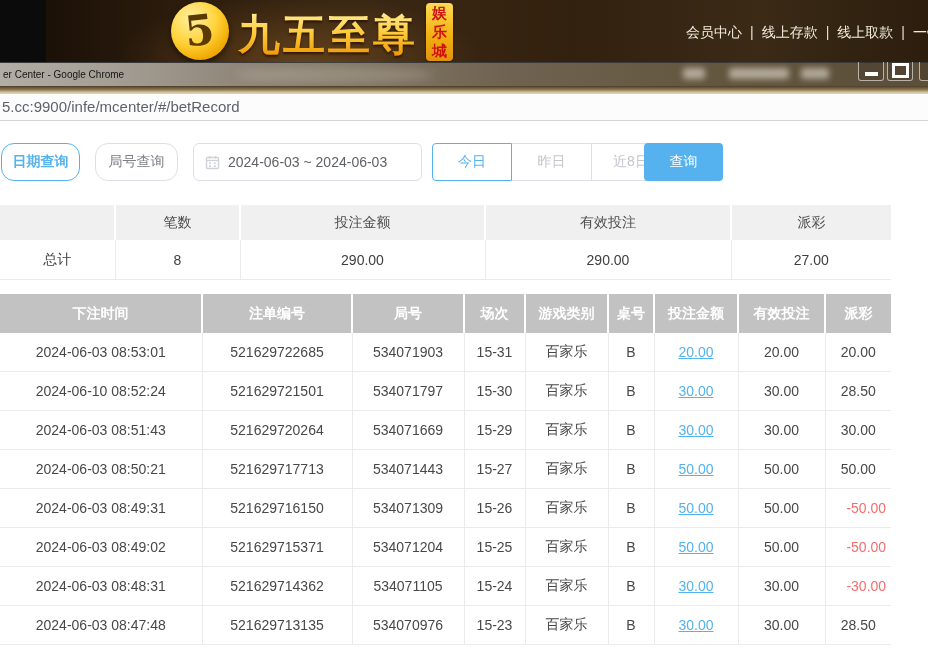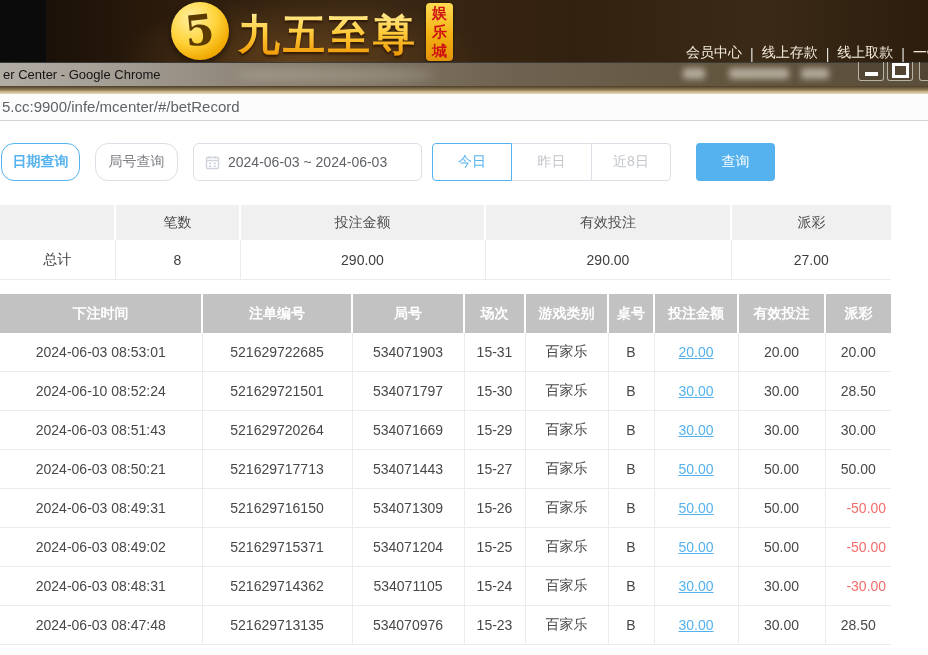--- a/index.html
+++ b/index.html
@@ -19,30 +19,30 @@
   .logo-title{position:absolute;left:238px;top:7px;font-size:42px;font-weight:bold;letter-spacing:3px;
     background:linear-gradient(180deg,#ffe98c 12%,#ffc937 48%,#ee9200 92%);
     -webkit-background-clip:text;background-clip:text;color:transparent;
     filter:drop-shadow(0 2px 1px rgba(40,18,0,.85));white-space:nowrap;}
   .logo-badge{position:absolute;left:426px;top:3px;width:27px;height:58px;border-radius:4px;
     background:linear-gradient(180deg,#ffdb52 0%,#f3b112 55%,#e2930a 100%);
     color:#d01111;font-weight:bold;font-size:15px;line-height:19px;text-align:center;
     padding:0 0;box-sizing:border-box;overflow:hidden;word-break:break-all;
     box-shadow:0 1px 3px rgba(0,0,0,.5);}
   .badge-inner{display:inline-block;width:16px;}
-  .top-nav{position:absolute;left:686px;top:24px;width:242px;height:38px;display:flex;align-items:flex-end;
+  .top-nav{position:absolute;left:686px;top:24px;width:242px;height:38px;display:flex;align-items:flex-start;
     white-space:nowrap;overflow:hidden;font-size:14px;color:#f3ecdc;}
   .top-nav .nav-link{cursor:pointer;}
   .top-nav .sep{margin:0 8px;color:rgba(255,255,255,.85);}
 
   
   .titlebar{position:absolute;left:0;top:62px;width:928px;height:24px;
     border-top:1px solid #383838;box-sizing:border-box;
     background:linear-gradient(90deg,#b2ada5 0%,#a49e95 12%,#8a8071 30%,#6f6250 55%,#63563f 78%,#5b4e3b 100%);}
-  .title-text{position:absolute;left:3px;top:0;line-height:23px;font-size:13px;color:#151515;}
+  .title-text{position:absolute;left:3px;top:0;line-height:23px;font-size:10px;color:#151515;}
   .swirl{position:absolute;left:235px;top:4px;width:200px;height:16px;border-radius:50%;
     background:rgba(225,218,205,.22);filter:blur(5px);}
   .blob{position:absolute;top:5px;height:11px;border-radius:3px;background:rgba(245,240,230,.55);filter:blur(3px);}
   .blob.b1{left:683px;width:22px;}
   .blob.b2{left:729px;width:60px;}
   .blob.b3{left:801px;width:28px;}
   .winbtn{position:absolute;top:62px;width:26px;height:19px;box-sizing:border-box;
     border:1px solid rgba(240,238,230,.65);border-top:none;border-radius:0 0 3px 3px;
     background:rgba(50,40,28,.25);display:flex;align-items:flex-end;justify-content:center;cursor:pointer;}
   .winbtn.minb{left:858px;}
@@ -65,21 +65,21 @@
   .btn-round{left:95px;width:83px;border:1px solid #dcdfe6;border-radius:13px;color:#7b7e83;}
   .date-input{position:absolute;left:193px;top:143px;width:229px;height:38px;box-sizing:border-box;
     border:1px solid #dcdfe6;border-radius:6px;background:#fff;display:flex;align-items:center;cursor:pointer;}
   .date-input svg{margin:0 8px 0 11px;flex:none;}
   .date-input .dtext{font-size:14px;color:#5f6266;white-space:nowrap;}
   .qbtn{position:absolute;top:143px;height:38px;box-sizing:border-box;background:#fff;width:80px;
     display:flex;align-items:center;justify-content:center;font-size:14px;cursor:pointer;}
   .q0{left:432px;border:1px solid #54b2ee;border-radius:4px 0 0 4px;color:#54b2ee;}
   .q1{left:512px;width:79px;border-top:1px solid #dcdfe6;border-bottom:1px solid #dcdfe6;color:#c3c6cb;}
   .q2{left:591px;border:1px solid #dcdfe6;border-radius:0 4px 4px 0;color:#c3c6cb;}
-  .btn-search{left:696px;width:79px;background:#55b2ef;border:none;border-radius:4px;color:#fff;}
+  .btn-search{left:644px;width:79px;background:#55b2ef;border:none;border-radius:4px;color:#fff;}
 
   
   .tblwrap{position:absolute;left:0;}
   .sumwrap{top:205px;}
   .mainwrap{top:294px;}
   table{border-collapse:collapse;table-layout:fixed;width:891px;font-size:14px;}
   th,td{text-align:center;overflow:hidden;white-space:nowrap;padding:0;}
   
   .sum th{background:#f0f0f0;color:#4d4d4d;font-weight:normal;height:35px;border-right:2px solid #fff;}
   .sum th:last-child{border-right:none;}

